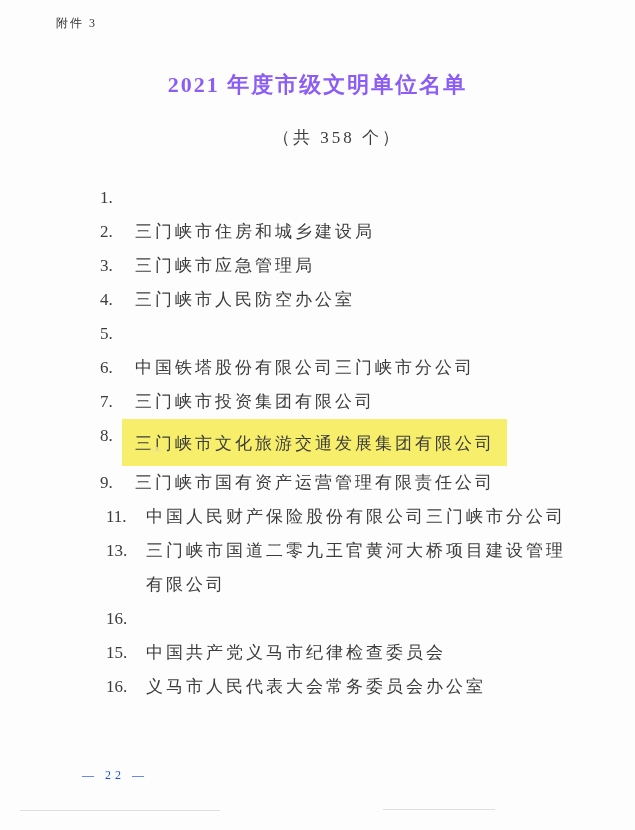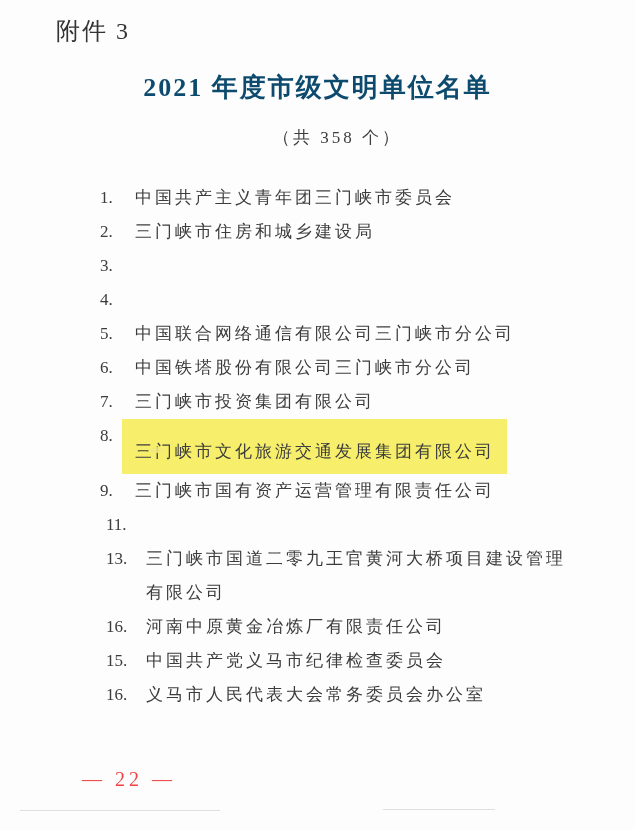--- a/index.html
+++ b/index.html
@@ -13,34 +13,34 @@
     width: 635px;
     height: 830px;
     background: #fdfdfd;
     overflow: hidden;
     color: #3a3a3a;
   }
   .attachment-label {
     position: absolute;
     left: 56px;
     top: 15px;
-    font-size: 24px;
+    font-size: 12px;
     letter-spacing: 2px;
     color: #333333;
   }
   .doc-title {
     position: absolute;
     top: 70px;
     left: 0;
     width: 100%;
     text-align: center;
-    font-size: 26px;
+    font-size: 22px;
     font-weight: bold;
     letter-spacing: 2px;
-    color: #0c4a6e;
+    color: #8b5cf6;
   }
   .doc-subtitle {
     position: absolute;
     top: 126px;
     left: 0;
     width: 100%;
     text-align: center;
     font-size: 17px;
     letter-spacing: 3px;
     color: #3d3d3d;
@@ -67,40 +67,40 @@
     flex: 0 0 46px;
     padding-left: 6px;
   }
   .txt {
     letter-spacing: 3px;
     max-width: 432px;
     word-break: break-all;
   }
   .txt.hl {
     background: #f7ef6b;
-    padding: 16px 12px 5px 13px;
+    padding: 8px 12px 5px 13px;
     margin-left: -13px;
   }
   .smudge {
     position: absolute;
     left: 150px;
     top: 447px;
     width: 14px;
     height: 6px;
     background: #f2e97d;
     border-radius: 50%;
     opacity: 0.85;
   }
   .page-number {
     position: absolute;
     left: 82px;
     top: 768px;
-    font-size: 20px;
+    font-size: 12px;
     letter-spacing: 4px;
-    color: #ef4444;
+    color: #1d4ed8;
   }
   .scan-line {
     position: absolute;
     height: 1px;
     background: #dfdfdf;
   }
   .scan-line.a { left: 20px; top: 810px; width: 200px; }
   .scan-line.b { left: 383px; top: 809px; width: 112px; }
 </style>
 </head>
@@ -110,62 +110,62 @@
 
   <div class="attachment-label">附件 3</div>
 
   <div class="doc-title">2021 年度市级文明单位名单</div>
 
   <div class="doc-subtitle">（共 358 个）</div>
 
   <div class="unit-list">
       <div class="row">
         <span class="num">1.</span>
-        <span class="txt">中国共产主义青年团三门峡市委员会</span>
       </div>
       <div class="row">
         <span class="num">2.</span>
         <span class="txt">三门峡市住房和城乡建设局</span>
       </div>
       <div class="row">
         <span class="num">3.</span>
+        <span class="txt">三门峡市应急管理局</span>
       </div>
       <div class="row">
         <span class="num">4.</span>
+        <span class="txt">三门峡市人民防空办公室</span>
       </div>
       <div class="row">
         <span class="num">5.</span>
-        <span class="txt">中国联合网络通信有限公司三门峡市分公司</span>
       </div>
       <div class="row">
         <span class="num">6.</span>
         <span class="txt">中国铁塔股份有限公司三门峡市分公司</span>
       </div>
       <div class="row">
         <span class="num">7.</span>
         <span class="txt">三门峡市投资集团有限公司</span>
       </div>
       <div class="row">
         <span class="num">8.</span>
         <span class="txt hl">三门峡市文化旅游交通发展集团有限公司</span>
       </div>
       <div class="row">
         <span class="num">9.</span>
         <span class="txt">三门峡市国有资产运营管理有限责任公司</span>
       </div>
       <div class="row double">
         <span class="num">11.</span>
+        <span class="txt">中国人民财产保险股份有限公司三门峡市分公司</span>
       </div>
       <div class="row double">
         <span class="num">13.</span>
         <span class="txt">三门峡市国道二零九王官黄河大桥项目建设管理有限公司</span>
       </div>
       <div class="row double">
         <span class="num">16.</span>
-        <span class="txt">河南中原黄金冶炼厂有限责任公司</span>
       </div>
       <div class="row double">
         <span class="num">15.</span>
         <span class="txt">中国共产党义马市纪律检查委员会</span>
       </div>
       <div class="row double">
         <span class="num">16.</span>
         <span class="txt">义马市人民代表大会常务委员会办公室</span>
       </div>
     </div>

